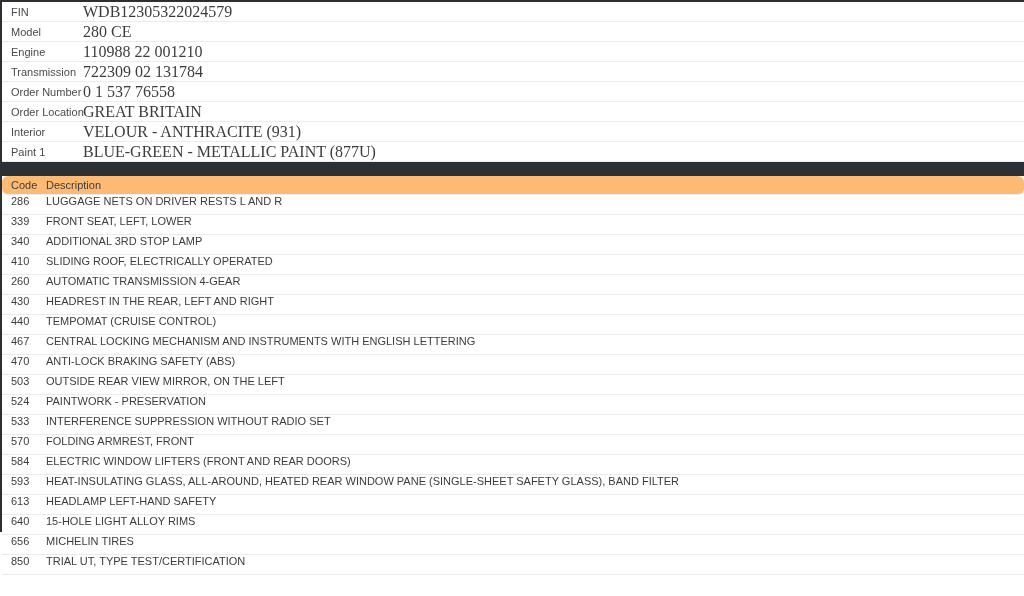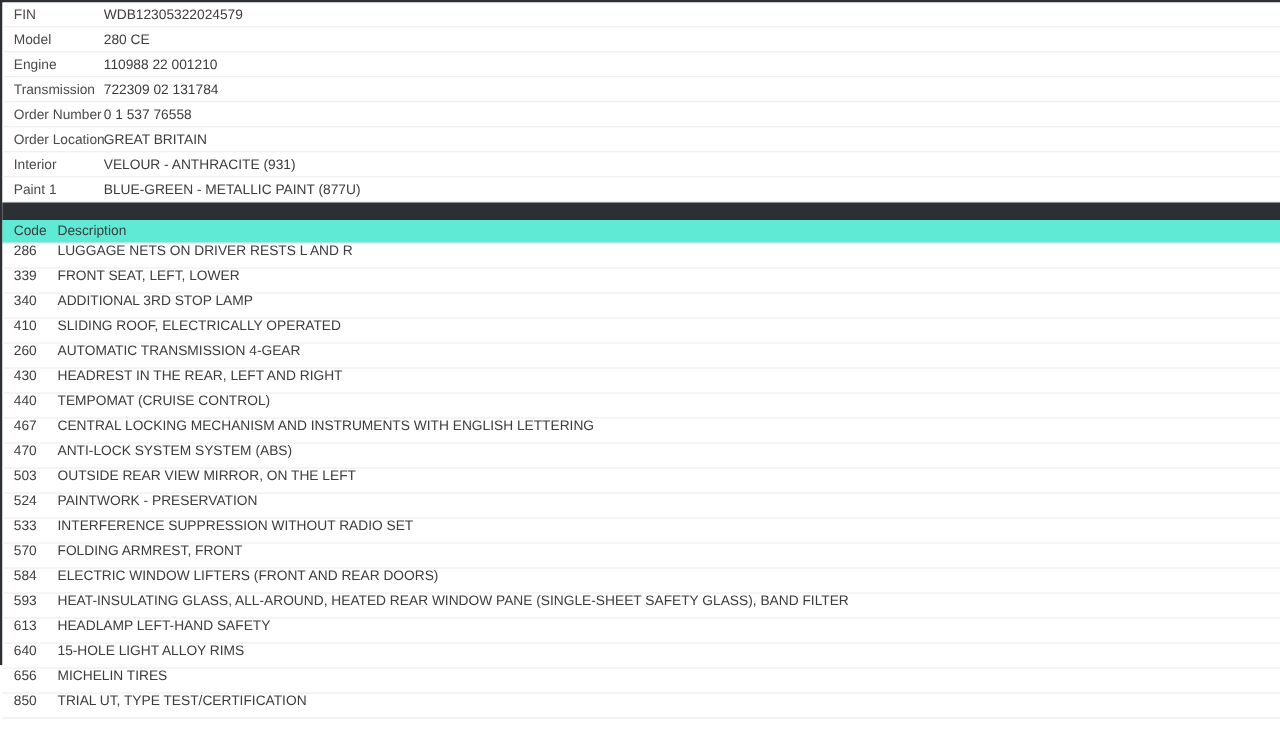--- a/index.html
+++ b/index.html
@@ -26,35 +26,37 @@
     background: #ffffff;
   }
   .spec-label {
     width: 81px;
     padding-left: 9px;
     font-size: 11px;
     color: #4a4a4a;
     white-space: nowrap;
   }
   .spec-value {
-    font-size: 11px;
+    font-size: 16px;
     color: #3c3c3c;
     white-space: nowrap;
+    font-family: Liberation Serif, serif;
   }
   .section-divider {
     height: 14px;
     width: 100%;
     background: #2c2f34;
   }
   .codes-header-row {
     display: flex;
     align-items: center;
     height: 19px;
     border-bottom: 1px solid #ebebeb;
-    background: #5eead4;
+    background: #fdba74;
+    border-radius: 6px;
   }
   .code-col {
     width: 44px;
     padding-left: 9px;
     font-size: 11px;
     color: #3c3c3c;
     white-space: nowrap;
   }
   .desc-col {
     font-size: 11px;
@@ -143,21 +145,21 @@
     <div class="code-row">
       <div class="code-col">440</div>
       <div class="desc-col">TEMPOMAT (CRUISE CONTROL)</div>
     </div>
     <div class="code-row">
       <div class="code-col">467</div>
       <div class="desc-col">CENTRAL LOCKING MECHANISM AND INSTRUMENTS WITH ENGLISH LETTERING</div>
     </div>
     <div class="code-row">
       <div class="code-col">470</div>
-      <div class="desc-col">ANTI-LOCK SYSTEM SYSTEM (ABS)</div>
+      <div class="desc-col">ANTI-LOCK BRAKING SAFETY (ABS)</div>
     </div>
     <div class="code-row">
       <div class="code-col">503</div>
       <div class="desc-col">OUTSIDE REAR VIEW MIRROR, ON THE LEFT</div>
     </div>
     <div class="code-row">
       <div class="code-col">524</div>
       <div class="desc-col">PAINTWORK - PRESERVATION</div>
     </div>
     <div class="code-row">

